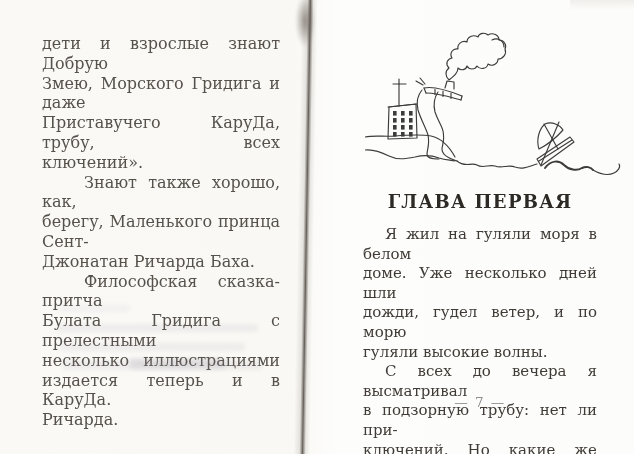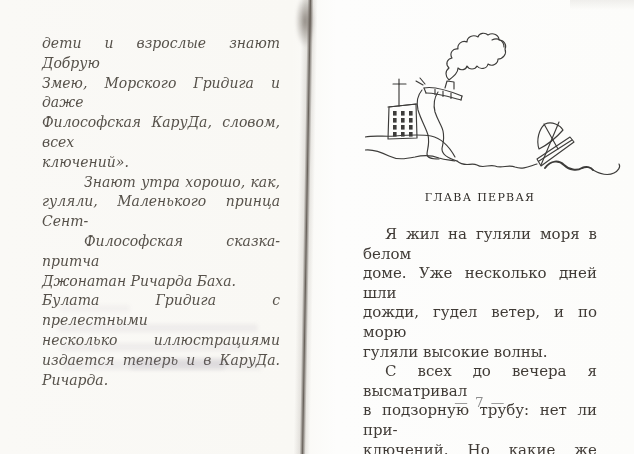--- a/index.html
+++ b/index.html
@@ -9,22 +9,21 @@
     height: 454px;
     overflow: hidden;
     background: linear-gradient(to right, #faf9f6 0%, #f9f8f4 46%, #fdfdfc 53%, #fcfcfa 100%);
     font-family: "DejaVu Serif", "Liberation Serif", serif;
   }
 
   
   .left-text {
     position: absolute;
     left: 42px; top: 34px; width: 238px;
-    font-style: italic;
-    font-size: 14px;
+    font-size: 16px;
     line-height: 19.8px;
     color: var(--left-text, #56514a);
   }
   .tline { text-align: justify; text-align-last: justify; }
   .tline.tlast { text-align-last: left; }
   .left-text .tline.tindent { text-indent: 42px; }
 
   
   .ghost {
     position: absolute;
@@ -76,22 +75,22 @@
     stroke-linecap: round;
     stroke-linejoin: round;
   }
   .illustration .bold-wave { stroke-width: 2; }
   .illustration rect.win { fill: var(--ink, #3d3c3a); stroke: none; }
 
   .chapter-heading {
     position: absolute;
     left: 363px; top: 191px; width: 234px;
     text-align: center;
-    font-weight: normal;
-    font-size: 11px;
+    font-weight: bold;
+    font-size: 18px;
     letter-spacing: 1.3px;
     color: var(--heading, #2d2a26);
   }
   .right-text {
     position: absolute;
     left: 363px; top: 225px; width: 234px;
     font-size: 15px;
     line-height: 19.6px;
     color: var(--right-text, #403b36);
   }
@@ -108,26 +107,26 @@
 </style>
 </head>
 <body>
 
 <div class="scan">
 
   <div>
     <div class="left-text">
         <div class="tline">дети и взрослые знают Добрую</div>
         <div class="tline">Змею, Морского Гридига и даже</div>
-        <div class="tline">Философская КаруДа, словом, всех</div>
+        <div class="tline">Приставучего КаруДа, трубу, всех</div>
         <div class="tline tlast">ключений».</div>
-        <div class="tline tindent">Знают утра хорошо, как,</div>
-        <div class="tline">гуляли, Маленького принца Сент-</div>
+        <div class="tline tindent">Знают также хорошо, как,</div>
+        <div class="tline">берегу, Маленького принца Сент-</div>
+        <div class="tline tlast">Джонатан Ричарда Баха.</div>
         <div class="tline tindent">Философская сказка-притча</div>
-        <div class="tline tlast">Джонатан Ричарда Баха.</div>
         <div class="tline">Булата Гридига с прелестными</div>
         <div class="tline">несколько иллюстрациями</div>
         <div class="tline">издается теперь и в КаруДа.</div>
         <div class="tline tlast">Ричарда.</div>
       </div>
     <div class="ghost g1"></div>
     <div class="ghost g2"></div>
     <div class="ghost g3"></div>
     <div class="ghost g4"></div>
     <div class="ghost g5"></div>

